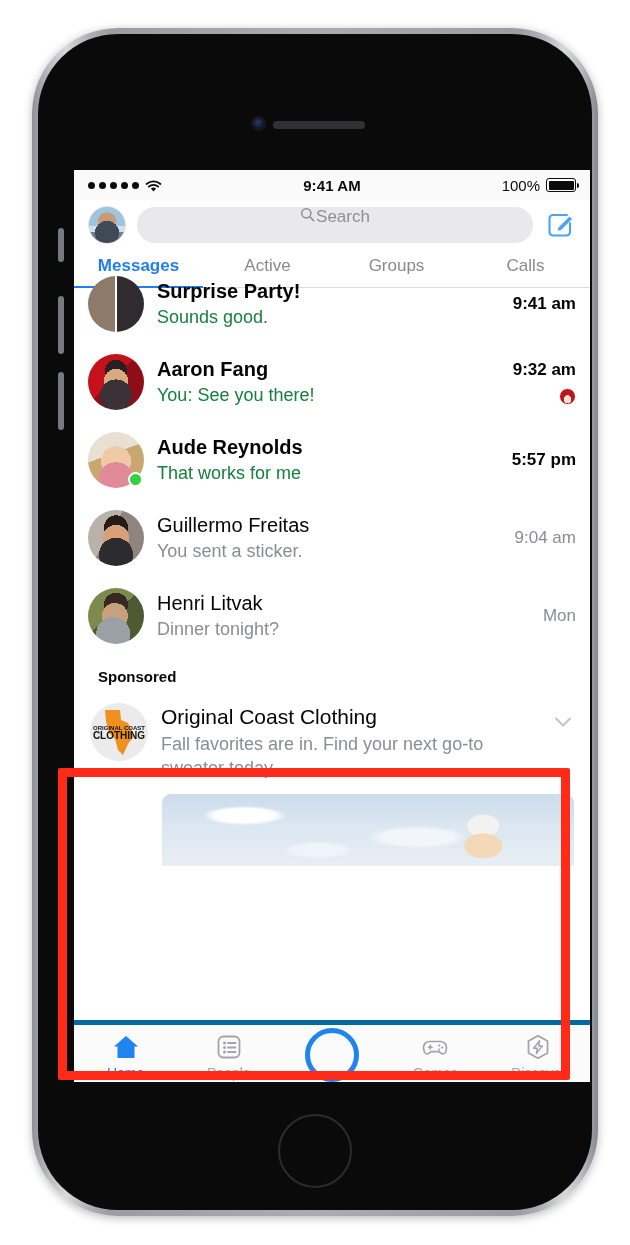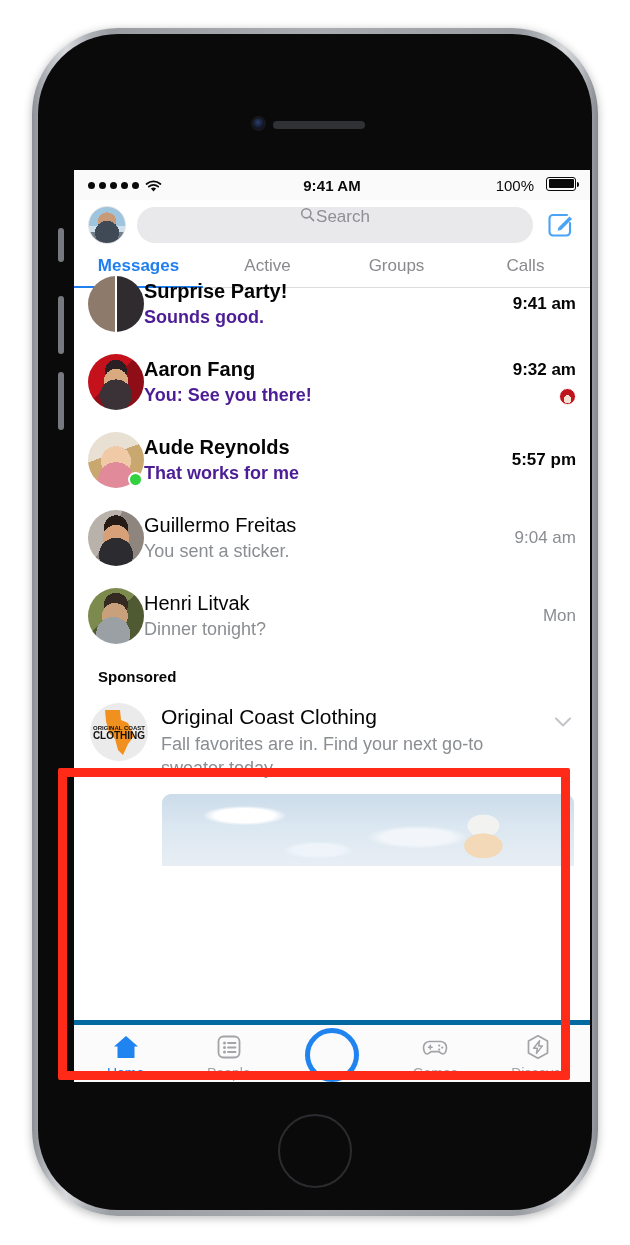--- a/index.html
+++ b/index.html
@@ -67,21 +67,21 @@
     padding: 0 14px; background: #fafafa; position: relative;
   }
   .sb-left { display: flex; align-items: center; gap: 6px; }
   .dots { display: flex; gap: 4px; }
   .dots i { width: 7px; height: 7px; border-radius: 50%; background: #0b0b0b; display: block; }
   .wifi { width: 17px; height: 13px; position: relative; }
   .sb-time {
     position: absolute; left: 0; right: 0; text-align: center;
     font-size: 15px; font-weight: bold; color: #0b0b0b; letter-spacing: .1px;
   }
-  .sb-right { margin-left: auto; display: flex; gap: 12px; z-index: 2; }
+  .sb-right { margin-left: auto; display: flex; align-items: center; gap: 6px; z-index: 2; }
   .batt-pct { font-size: 15px; color: #0b0b0b; font-weight: normal; }
   .battery { width: 30px; height: 14px; border: 1.6px solid #0b0b0b; border-radius: 3px; position: relative; padding: 1.5px; }
   .battery::after { content:""; position: absolute; right: -4px; top: 4px; width: 2.5px; height: 5px; background: #0b0b0b; border-radius: 0 2px 2px 0; }
   .battery span { display: block; height: 100%; background: #0b0b0b; border-radius: 1px; }
 
   
   .header { display: flex; align-items: center; gap: 11px; padding: 6px 14px 10px 14px; background: #fff; }
   .avatar-me {
     width: 38px; height: 38px; border-radius: 50%; flex: 0 0 38px;
     background:
@@ -100,29 +100,29 @@
 
   
   .tabs { display: flex; background: #fff; position: relative; }
   .tab { flex: 1; text-align: center; padding: 2px 0 11px 0; font-size: 17px; color: #8a8a8e; }
   .tab.active { color: #1f7fef; font-weight: bold; }
   .tabs-rule { height: 1px; background: #dcdcdc; position: relative; }
   .tabs-rule i { position: absolute; left: 0; top: -1px; width: 25%; height: 2px; background: #1f7fef; display: block; }
 
   
   .threads { background: #fff; }
-  .thread { display: flex; align-items: center; padding: 11px 14px; position: relative; }
+  .thread { display: flex; align-items: center; gap: 13px; padding: 11px 14px; position: relative; }
   .thread.clipped { padding-top: 0; margin-top: -12px; }
   .th-avatar { width: 56px; height: 56px; border-radius: 50%; flex: 0 0 56px; position: relative; overflow: visible; }
   .th-avatar .ring { position: absolute; inset: 0; border-radius: 50%; overflow: hidden; }
   .th-body { flex: 1; min-width: 0; }
   .th-name { font-size: 20px; color: #050505; line-height: 1.3; white-space: nowrap; overflow: hidden; text-overflow: ellipsis; }
   .th-name.unread { font-weight: bold; }
   .th-prev { font-size: 18px; color: #8a8d91; line-height: 1.35; white-space: nowrap; overflow: hidden; text-overflow: ellipsis; margin-top: 1px; }
-  .th-prev.unread { color: #4c1d95; font-weight: bold; }
+  .th-prev.unread { color: #15803d; font-weight: normal; }
   .th-right { display: flex; flex-direction: column; align-items: flex-end; gap: 8px; flex: 0 0 auto; }
   .th-time { font-size: 17px; color: #8a8d91; white-space: nowrap; }
   .th-time.unread { color: #050505; font-weight: bold; }
   .seen-dot {
     width: 17px; height: 17px; border-radius: 50%;
     background: radial-gradient(circle at 50% 68%, #f3e2d2 0 4px, transparent 4px), #c0141f;
     border: 1px solid #fff;
   }
   .presence {
     position: absolute; right: 1px; bottom: 1px;

